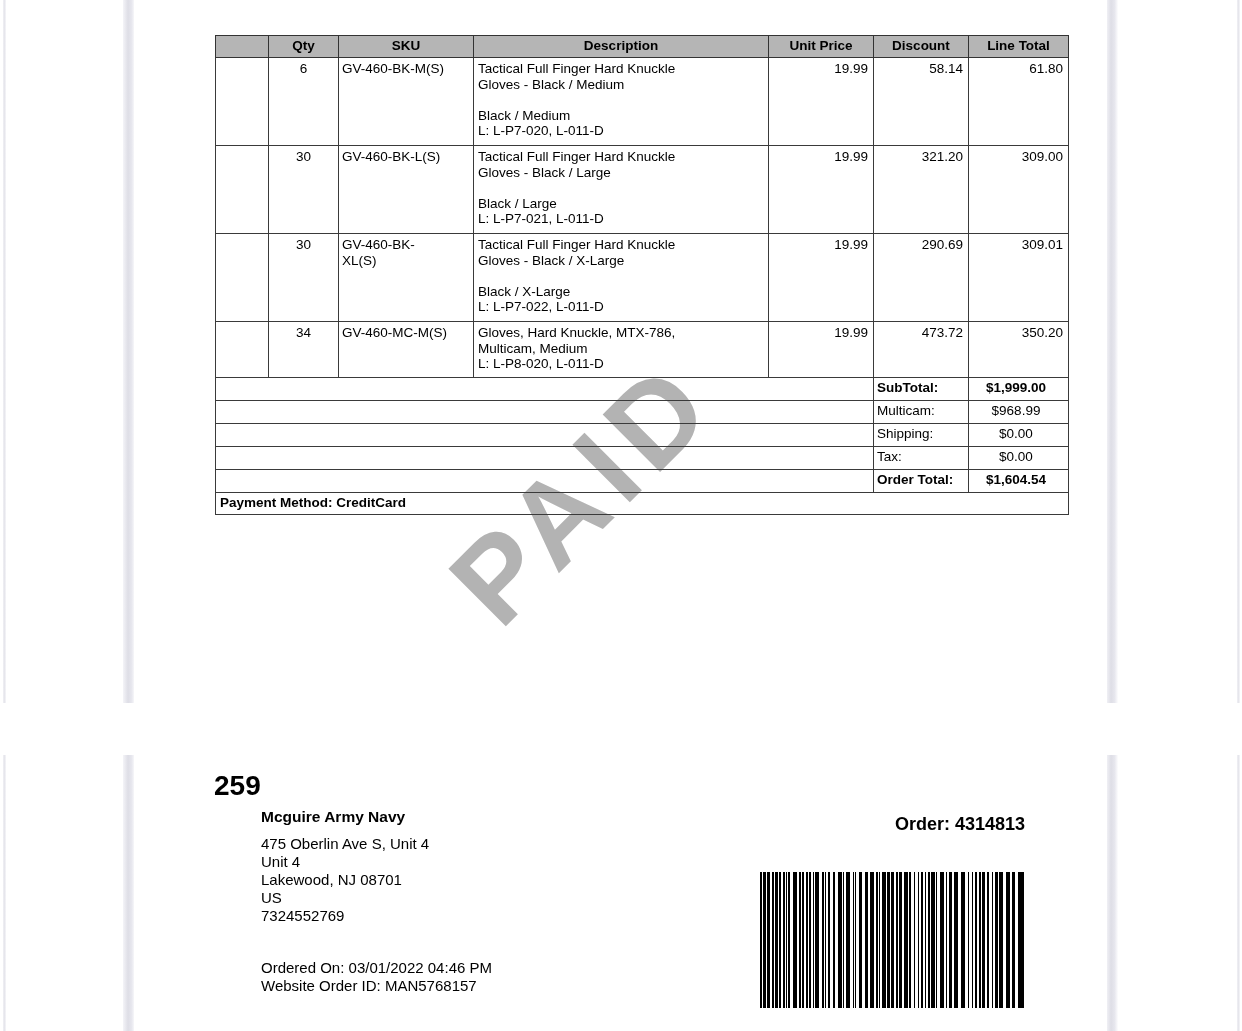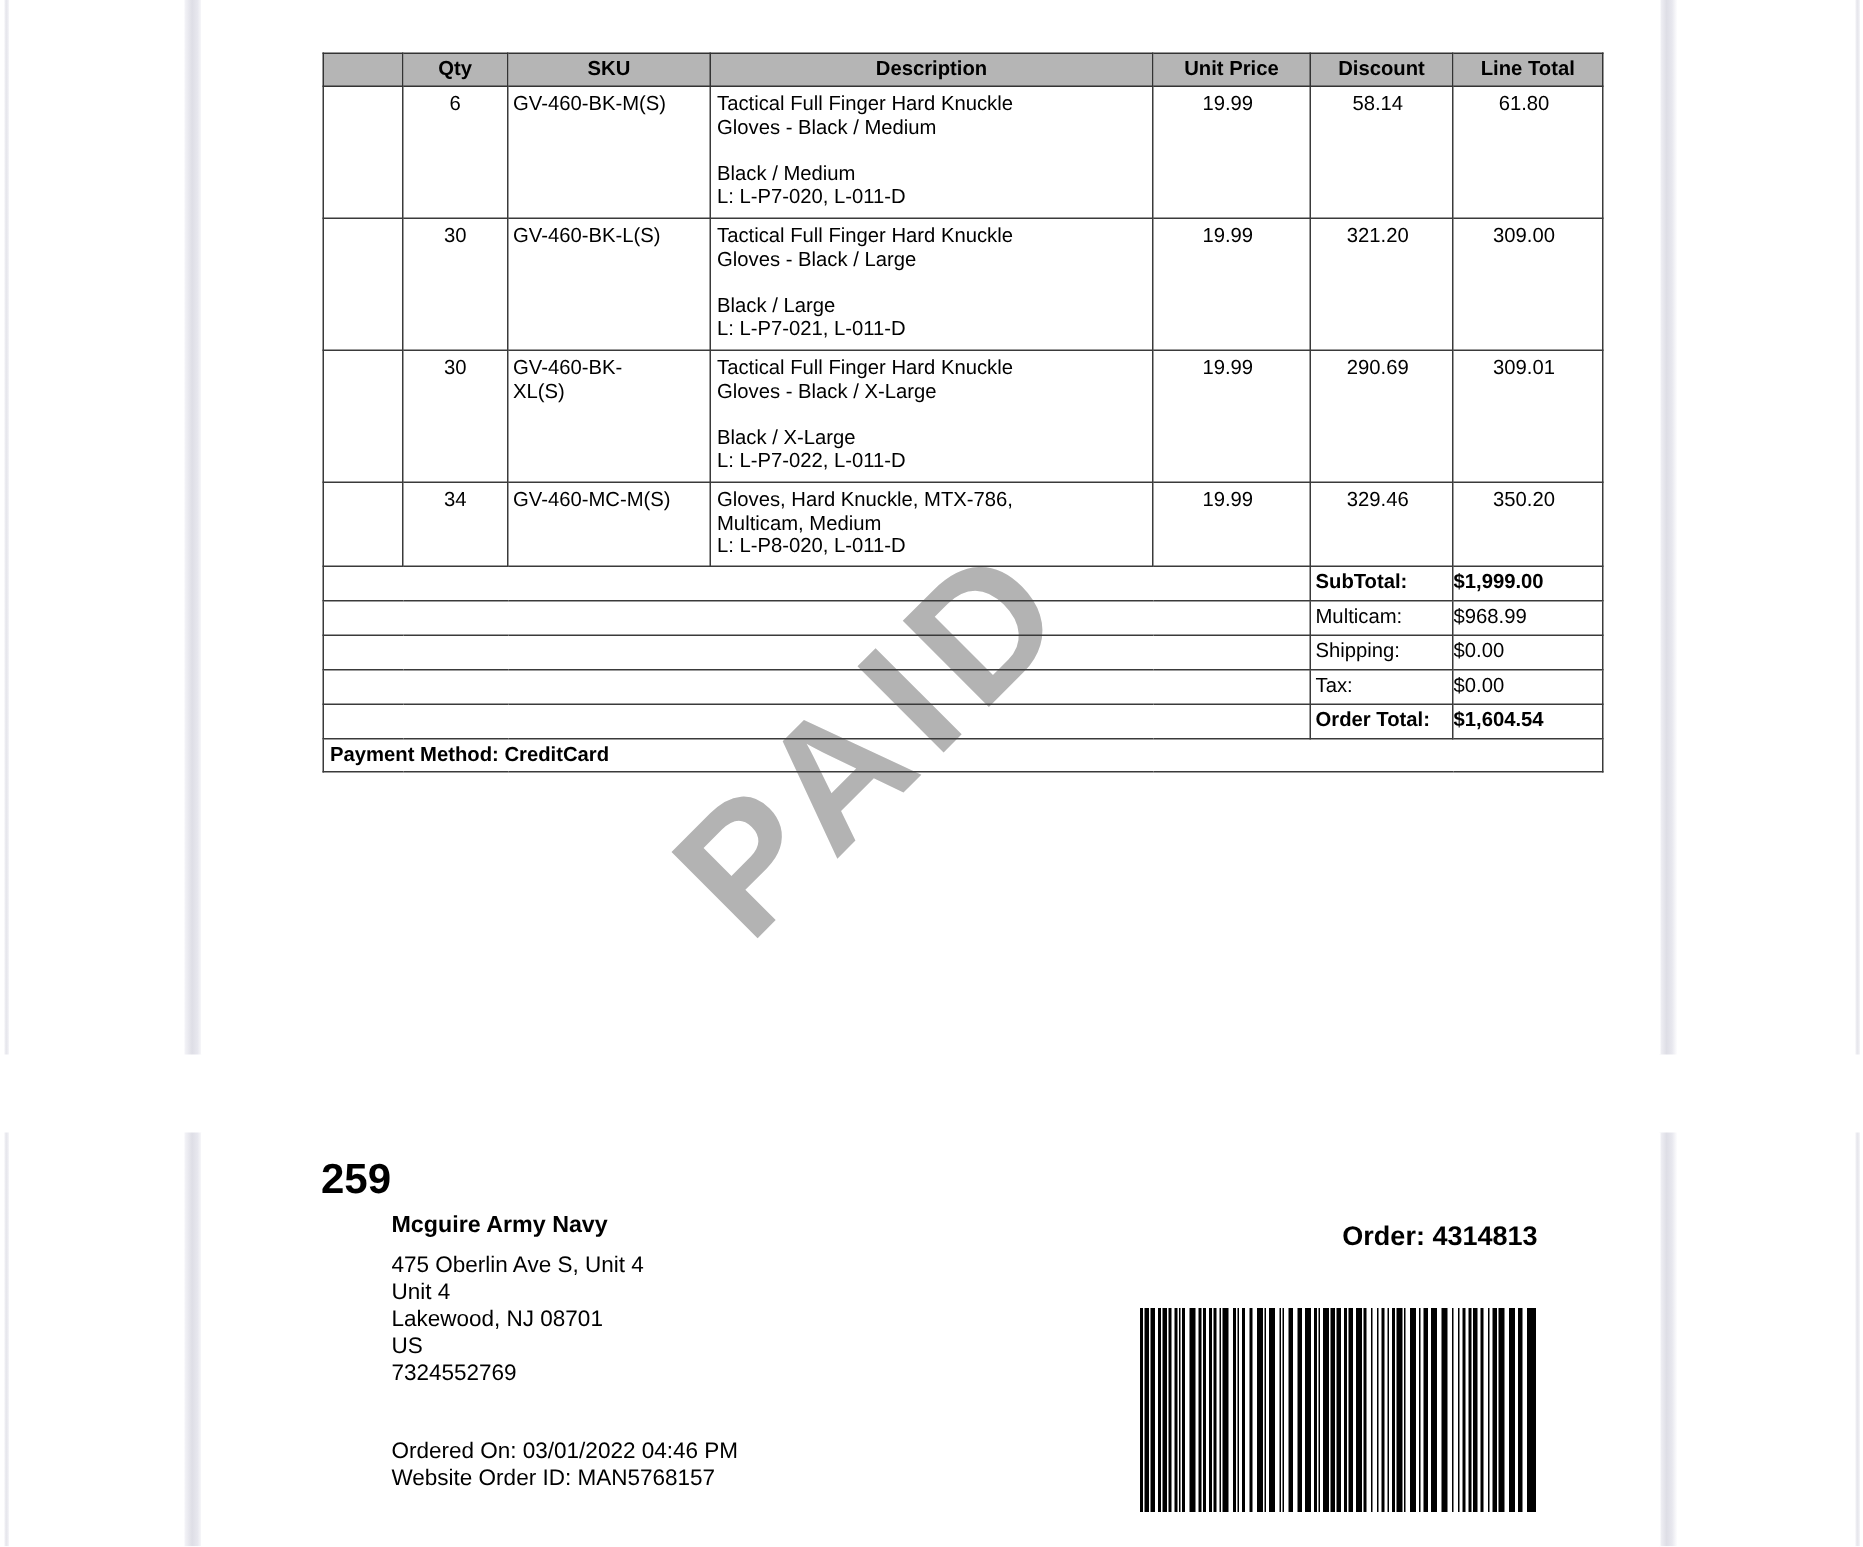--- a/index.html
+++ b/index.html
@@ -40,26 +40,26 @@
   }
   table.items th{
     background:#b5b5b5; font-weight:bold; text-align:center;
     height:22px; padding:2px 2px; border:1px solid #333;
   }
   .c0{width:53px}.c1{width:70px}.c2{width:135px}.c3{width:295px}
   .c4{width:105px}.c5{width:95px}.c6{width:100px}
   td.qty{ text-align:center; padding-top:3px; }
   td.sku{ padding:3px 3px 0 3px; white-space:pre-line; }
   td.desc{ padding:3px 4px 0 4px; white-space:pre-line; }
-  td.num{ text-align:center; padding:3px 5px 0 0; }
+  td.num{ text-align:right; padding:3px 5px 0 0; }
   tr.r88 td{ height:88px; }
   tr.r56 td{ height:56px;margin-top:34px; }
   tr.trow td{ height:23px; padding-top:2px; }
   tr.trow td.tlabel{ text-align:left; padding-left:3px; }
-  tr.trow td.tvalue{ text-align:left; padding-right:5px;margin-top:11px; }
+  tr.trow td.tvalue{ text-align:center; padding-right:5px;margin-top:11px; }
   tr.trow.bold td{ font-weight:bold; }
   tr.payrow td{ height:22px; font-weight:bold; padding:2px 0 0 4px; }
   
   .slip-number{ position:absolute; left:214px; top:770px; z-index:2;
     font-size:28px; font-weight:bold; }
   .store-name{ position:absolute; left:261px; top:808px; z-index:2;
     font-size:15.5px; font-weight:bold; }
   .address{ position:absolute; left:261px; top:835px; z-index:2;
     font-size:15px; line-height:18px; white-space:pre-line; }
   .order-meta{ position:absolute; left:261px; top:959px; z-index:2;
@@ -148,21 +148,21 @@
       <td class="num">309.01</td>
     </tr>
     <tr class="r56">
       <td></td>
       <td class="qty">34</td>
       <td class="sku">GV-460-MC-M(S)</td>
       <td class="desc">Gloves, Hard Knuckle, MTX-786,
 Multicam, Medium
 L: L-P8-020, L-011-D</td>
       <td class="num">19.99</td>
-      <td class="num">329.46</td>
+      <td class="num">473.72</td>
       <td class="num">350.20</td>
     </tr>
     <tr class="trow bold">
       <td colspan="5"></td>
       <td class="tlabel">SubTotal:</td>
       <td class="tvalue">$1,999.00</td>
     </tr>
     <tr class="trow">
       <td colspan="5"></td>
       <td class="tlabel">Multicam:</td>

